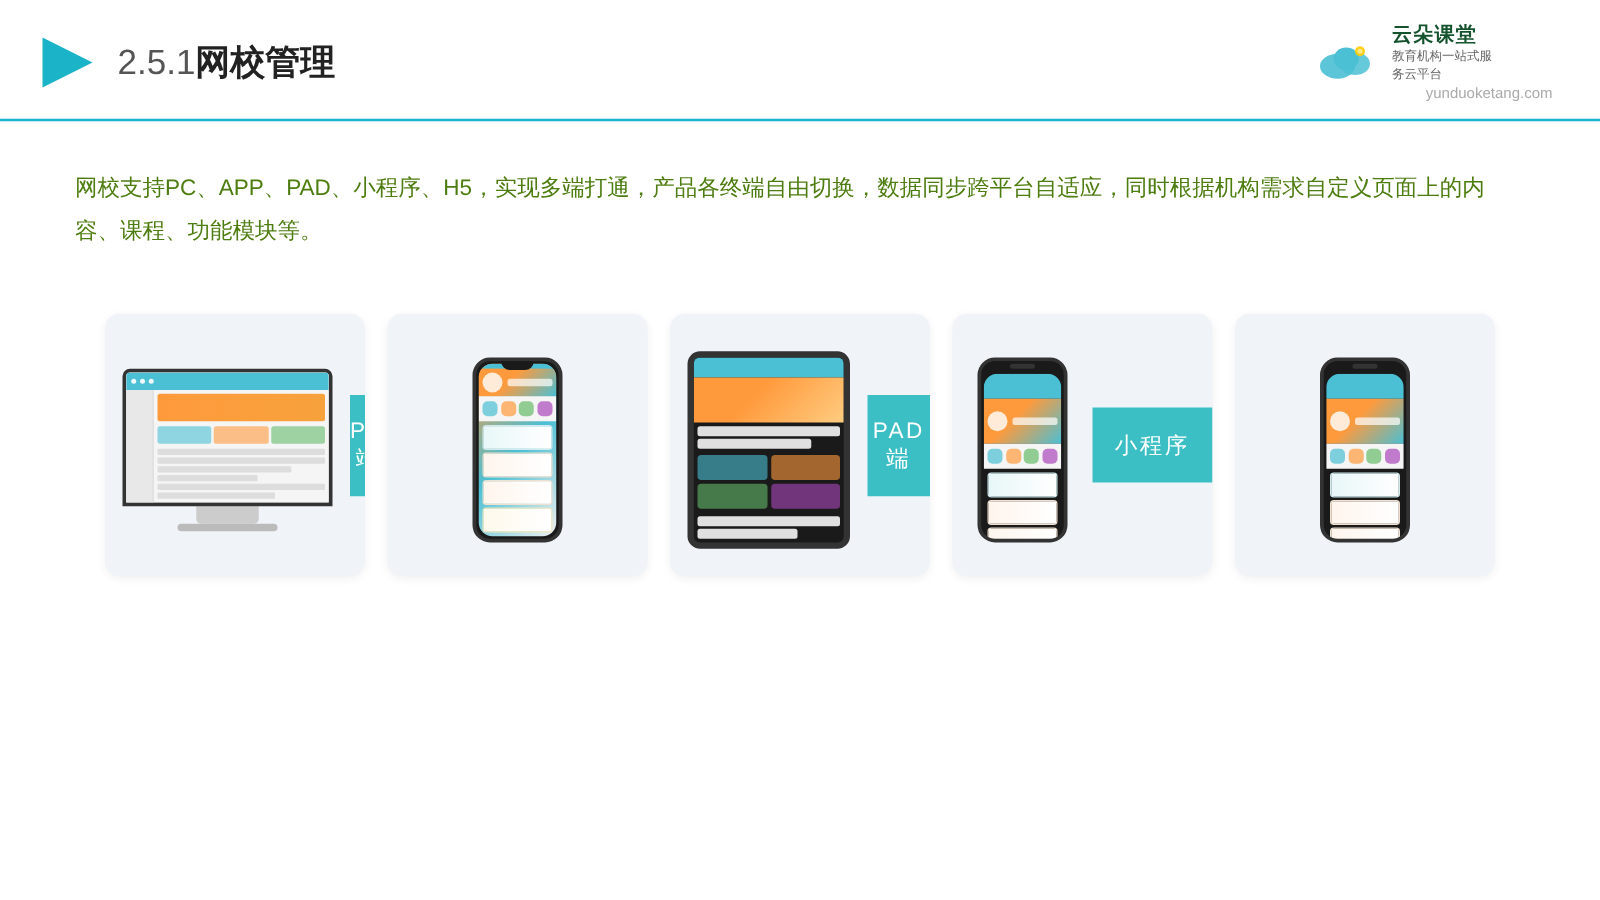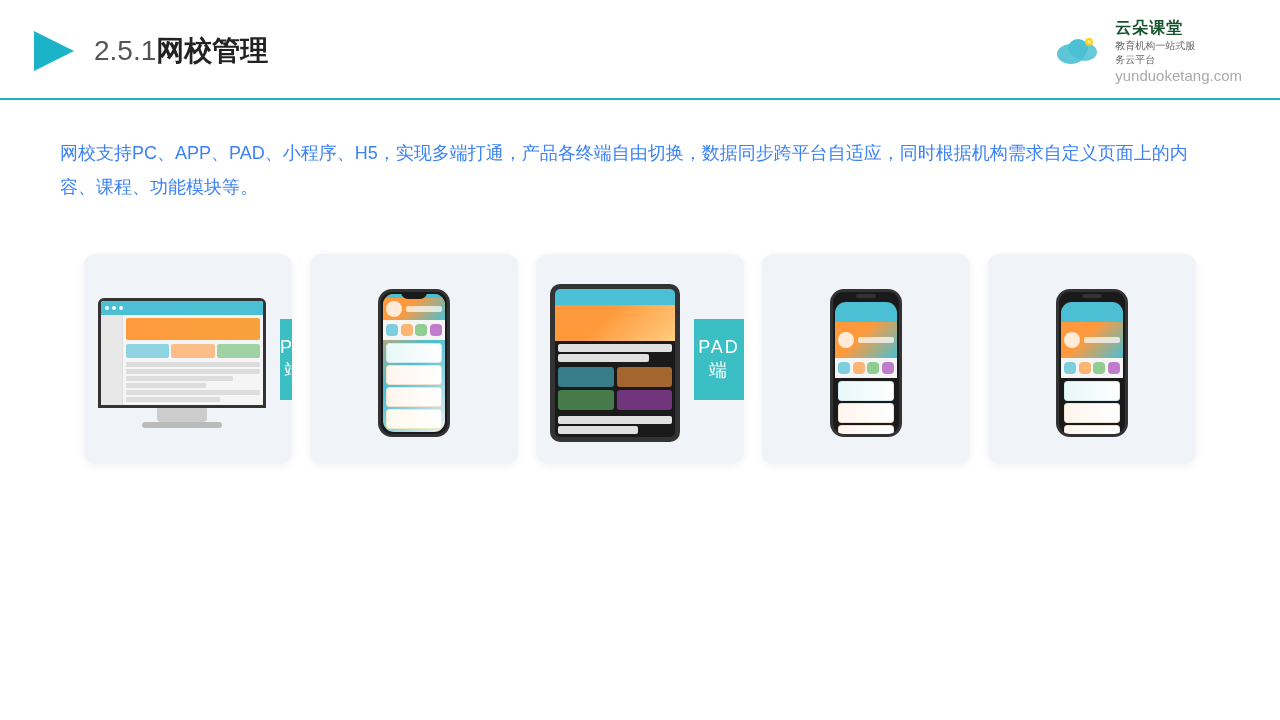--- a/index.html
+++ b/index.html
@@ -48,21 +48,21 @@
       display: flex;
       flex-direction: column;
       align-items: flex-start;
       margin-left: 4px;
     }
 
     
     .description {
       padding: 36px 60px 20px 60px;
       font-size: 18px;
-      color: #3b82f6;
+      color: #4d7c0f;
       line-height: 1.9;
     }
 
     
     .cards-container {
       display: flex;
       justify-content: center;
       gap: 18px;
       padding: 20px 50px 30px 50px;
       margin-top: 10px;
@@ -379,21 +379,21 @@
         <ellipse cx="20" cy="22" rx="14" ry="10" fill="#4bbfd4" opacity="0.9"></ellipse>
         <ellipse cx="34" cy="20" rx="12" ry="9" fill="#4bbfd4" opacity="0.85"></ellipse>
         <ellipse cx="27" cy="16" rx="10" ry="9" fill="#4bbfd4"></ellipse>
 
         <circle cx="38" cy="10" r="4" fill="#ffcc00" opacity="0.9"></circle>
         <circle cx="38" cy="10" r="2" fill="#fff" opacity="0.5"></circle>
       </svg>
       <div class="logo-right-text">
         <span style="font-size:16px; font-weight:bold; color:#14532d; letter-spacing:1px;">云朵课堂</span>
         <span style="font-size:10px; color:#666; line-height:1.4; max-width:80px;">教育机构一站式服务云平台</span>
-        <span style="font-size:15px; color:#aaa;">yunduoketang.com</span>
+        <span style="font-size:12px; color:#aaa;margin-left:27px;">yunduoketang.com</span>
       </div>
     </div>
   </div>
 </div>
 
 <div class="description">
   <p>网校支持PC、APP、PAD、小程序、H5，实现多端打通，产品各终端自由切换，数据同步跨平台自适应，同时根据机构需求自定义页面上的内容、课程、功能模块等。</p>
 </div>
 
 <div class="cards-container">
@@ -514,20 +514,21 @@
             <div class="mob-cards-section">
               <div class="mob-card-row"></div>
               <div class="mob-card-row"></div>
               <div class="mob-card-row"></div>
             </div>
           </div>
         </div>
 
       </div>
     </div>
+    <div class="card-label">小程序</div>
   </div>
 
   <div class="card">
     <div class="card-image-area">
       <div class="mini-phone">
         <div style="background:#1a1a1a; height:8px; display:flex; align-items:center; justify-content:center;">
           <div style="width:20px;height:4px;background:#333;border-radius:3px;"></div>
         </div>
         <div style="flex:1; margin:2px; border-radius:11px; overflow:hidden;">
           <div class="mobile-screen-inner">

